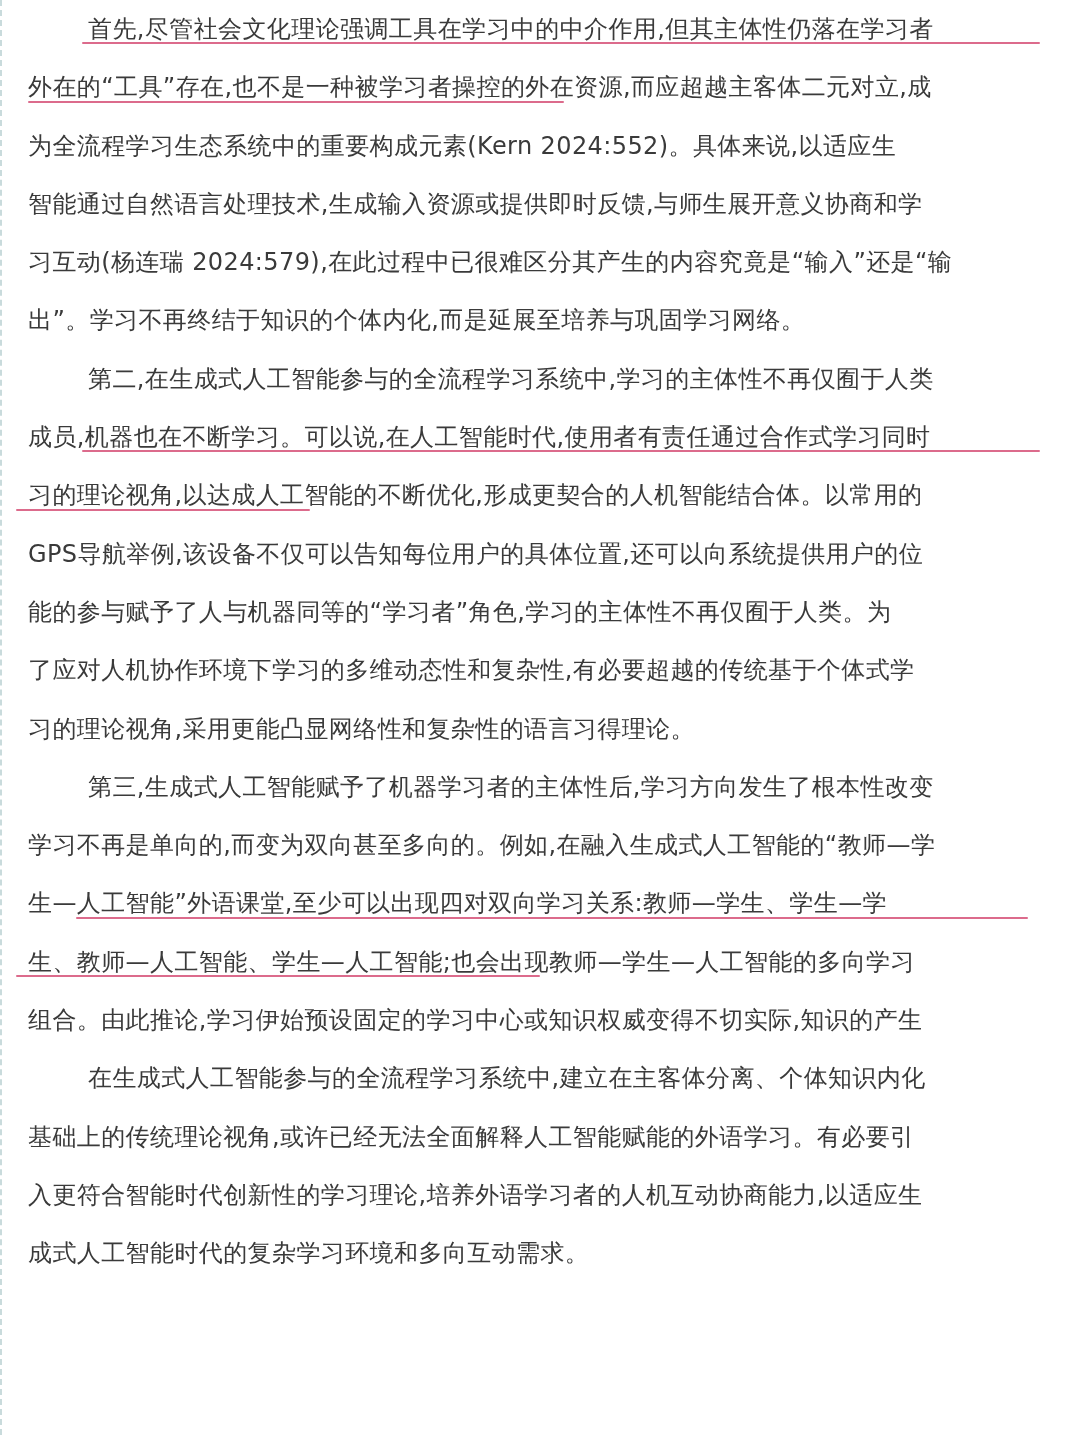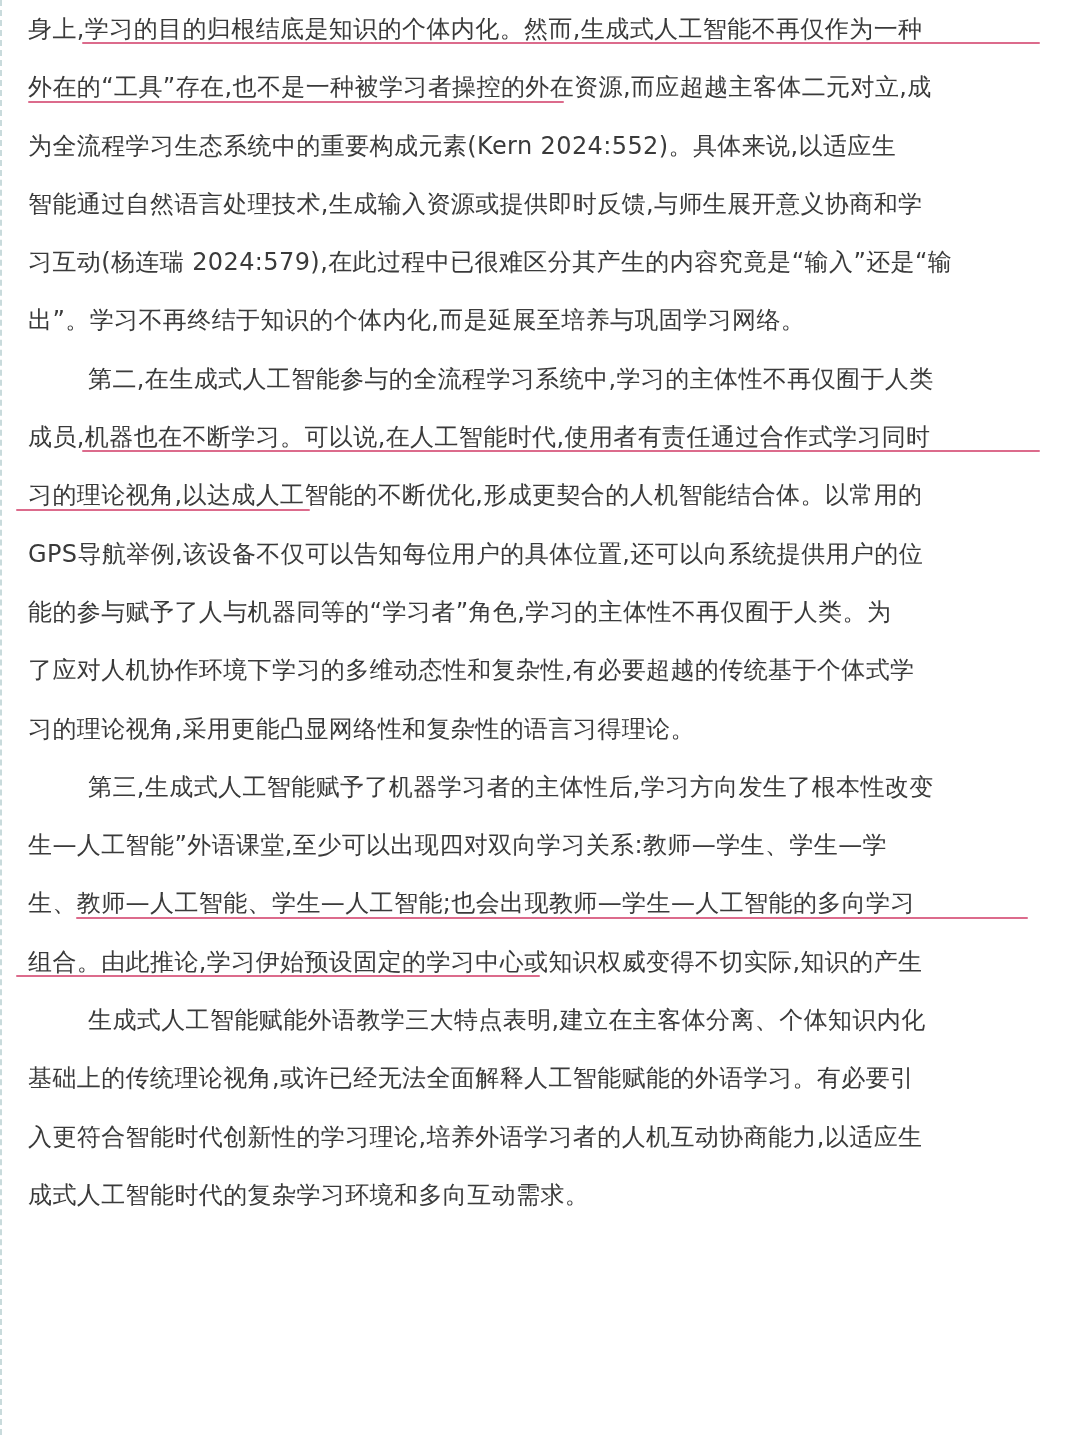--- a/index.html
+++ b/index.html
@@ -47,38 +47,39 @@
     background: #dc6b8c;
     border-radius: 1px;
   }
 </style>
 </head>
 <body>
 
 <div class="page-edge"></div>
 
 <div class="content" id="doc">
-    <span class="line">身上,学习的目的归根结底是知识的个体内化。然而,生成式人工智能不再仅作为一种</span>
+    <span class="line indent">首先,尽管社会文化理论强调工具在学习中的中介作用,但其主体性仍落在学习者</span>
     <span class="line">外在的“工具”存在,也不是一种被学习者操控的外在资源,而应超越主客体二元对立,成</span>
     <span class="line">为全流程学习生态系统中的重要构成元素(Kern  2024:552)。具体来说,以适应生</span>
     <span class="line">智能通过自然语言处理技术,生成输入资源或提供即时反馈,与师生展开意义协商和学</span>
     <span class="line">习互动(杨连瑞 2024:579),在此过程中已很难区分其产生的内容究竟是“输入”还是“输</span>
     <span class="line">出”。学习不再终结于知识的个体内化,而是延展至培养与巩固学习网络。</span>
     <span class="line indent">第二,在生成式人工智能参与的全流程学习系统中,学习的主体性不再仅囿于人类</span>
     <span class="line">成员,机器也在不断学习。可以说,在人工智能时代,使用者有责任通过合作式学习同时</span>
     <span class="line">习的理论视角,以达成人工智能的不断优化,形成更契合的人机智能结合体。以常用的</span>
     <span class="line">GPS导航举例,该设备不仅可以告知每位用户的具体位置,还可以向系统提供用户的位</span>
     <span class="line">能的参与赋予了人与机器同等的“学习者”角色,学习的主体性不再仅囿于人类。为</span>
     <span class="line">了应对人机协作环境下学习的多维动态性和复杂性,有必要超越的传统基于个体式学</span>
     <span class="line">习的理论视角,采用更能凸显网络性和复杂性的语言习得理论。</span>
     <span class="line indent">第三,生成式人工智能赋予了机器学习者的主体性后,学习方向发生了根本性改变</span>
+    <span class="line">学习不再是单向的,而变为双向甚至多向的。例如,在融入生成式人工智能的“教师—学</span>
     <span class="line">生—人工智能”外语课堂,至少可以出现四对双向学习关系:教师—学生、学生—学</span>
     <span class="line">生、教师—人工智能、学生—人工智能;也会出现教师—学生—人工智能的多向学习</span>
     <span class="line">组合。由此推论,学习伊始预设固定的学习中心或知识权威变得不切实际,知识的产生</span>
-    <span class="line indent">生成式人工智能赋能外语教学三大特点表明,建立在主客体分离、个体知识内化</span>
+    <span class="line indent">在生成式人工智能参与的全流程学习系统中,建立在主客体分离、个体知识内化</span>
     <span class="line">基础上的传统理论视角,或许已经无法全面解释人工智能赋能的外语学习。有必要引</span>
     <span class="line">入更符合智能时代创新性的学习理论,培养外语学习者的人机互动协商能力,以适应生</span>
     <span class="line">成式人工智能时代的复杂学习环境和多向互动需求。</span>
   </div>
 <div id="underlines">
     <div class="ul" style="left: 82px; width: 958px; top: 42.3px; background: rgb(220, 107, 140);"></div>
     <div class="ul" style="left: 28px; width: 536px; top: 100.6px; background: rgb(220, 107, 140);"></div>
     <div class="ul" style="left: 82px; width: 958px; top: 450.4px; background: rgb(220, 107, 140);"></div>
     <div class="ul" style="left: 16px; width: 294px; top: 508.7px; background: rgb(220, 107, 140);"></div>
     <div class="ul" style="left: 76px; width: 952px; top: 916.8px; background: rgb(220, 107, 140);"></div>

